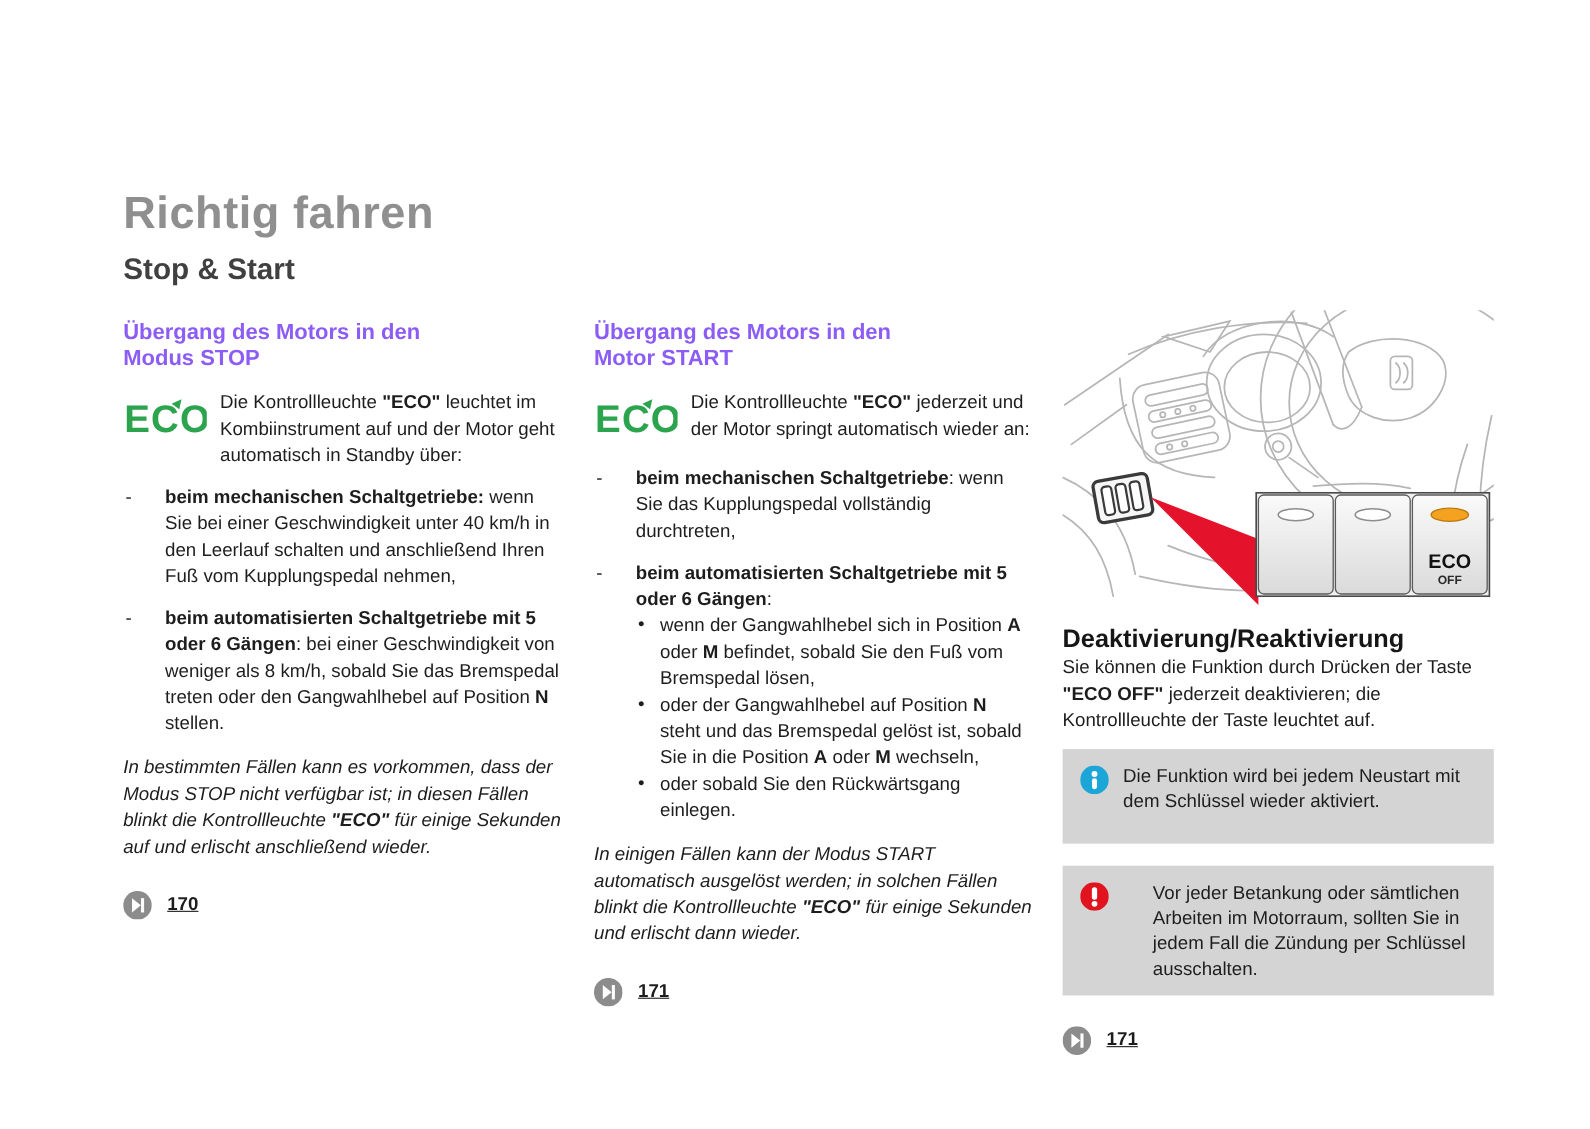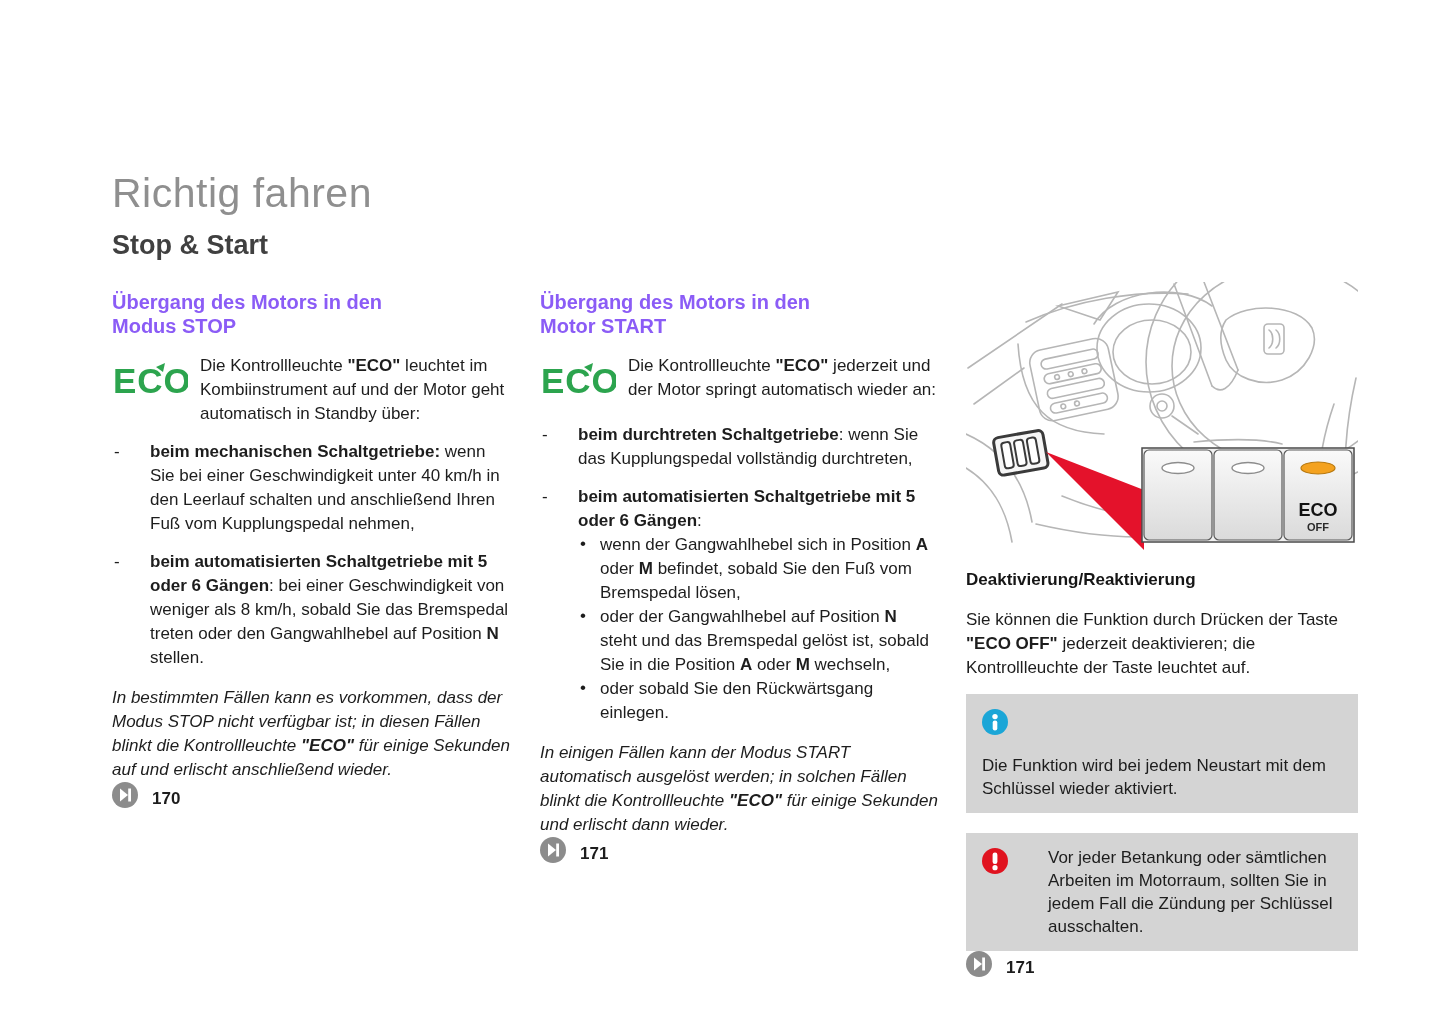--- a/index.html
+++ b/index.html
@@ -1,44 +1,44 @@
 <!DOCTYPE html>
 <html lang="de"><head>
 <meta charset="utf-8">
 <style>
   html,body{margin:0;padding:0;background:#ffffff;}
   .page{
     position:relative;width:1445px;height:1026px;background:#ffffff;overflow:hidden;
     font-family:"Liberation Sans","DejaVu Sans",sans-serif;color:#1d1d1d;
   }
-  .page-title{position:absolute;left:112px;top:170px;font-size:41px;font-weight:400;color:#8f8f8f;letter-spacing:.5px;margin:0;}
+  .page-title{position:absolute;left:112px;top:170px;font-size:41px;font-weight:700;color:#8f8f8f;letter-spacing:.5px;margin:0;}
   .section-title{position:absolute;left:112px;top:230px;font-size:27px;font-weight:700;color:#404040;margin:0;}
   .col{position:absolute;top:290px;font-size:17px;line-height:24px;}
   .col1{left:112px;width:398px;}
   .col2{left:540px;width:398px;}
   .col3{left:966px;top:282px;width:392px;}
   .colhead{font-size:20px;line-height:24px;font-weight:700;color:#8b5cf6;margin:0 0 16px 0;}
   .ecorow{display:flex;align-items:flex-start;margin:0 0 10px 0;}
   .ecorow .logo{flex:0 0 88px;padding-top:4px;}
   .ecorow p{margin:0;flex:1;}
   .ditem{position:relative;padding-left:38px;margin:14px 0 0 0;}
   .ditem .marker{position:absolute;left:2px;top:0;}
   .ditem p{margin:0;}
   .bullets{margin:0;padding:0;list-style:none;}
   .bullets .brow{position:relative;padding-left:22px;}
   .bullets .bmark{position:absolute;left:2px;top:-1px;}
   .note{margin:16px 0 0 0;font-style:italic;}
-  .pageref{display:flex;align-items:center;gap:14px;margin-top:0;}
+  .pageref{display:flex;align-items:flex-start;gap:14px;margin-top:28px;text-decoration:underline;}
   .pageref .num{font-weight:700;font-size:17px;}
-  .dr-head{font-size:17px;font-weight:700;color:#161616;margin:14px 0 16px 0;}
+  .dr-head{font-size:23px;font-weight:700;color:#161616;margin:14px 0 3px 0;}
   .dr-para{margin:0;}
   .gbox{background:#d4d4d4;display:flex;align-items:flex-start;gap:13px;padding:13px 14px 13px 16px;margin-top:14px;line-height:23px;}
   .gbox p{margin:0;flex:1;}
   .gbox .bicon{flex:0 0 26px;padding-top:2px;}
-  .gbox.infobox{min-height:60px;flex-direction:column;}
+  .gbox.infobox{min-height:60px;}
   .gbox.warnbox{margin-top:20px;gap:40px;}
   .illus{display:block;}
   svg text{font-family:"Liberation Sans","DejaVu Sans",sans-serif;}
 </style>
 </head>
 <body>
 
 <div class="page">
 
   <h1 class="page-title">Richtig fahren</h1>
@@ -88,21 +88,21 @@
       <span class="logo">
         <svg width="76" height="44" viewBox="0 0 76 44">
           <text x="1" y="35" font-size="35" font-weight="bold" fill="#2ca44e" letter-spacing="1">ECO</text>
           <path d="M44,9 l9,-4 -2,9 z" fill="#2ca44e"></path>
         </svg>
       </span>
       <p><span>Die Kontrollleuchte </span><b>"ECO"</b><span> jederzeit und der Motor springt automatisch wieder an:</span></p>
     </div>
     <div class="ditem">
       <span class="marker">-</span>
-      <p><b>beim durchtreten Schaltgetriebe</b><span>: wenn Sie das Kupplungspedal vollständig durchtreten,</span></p>
+      <p><b>beim mechanischen Schaltgetriebe</b><span>: wenn Sie das Kupplungspedal vollständig durchtreten,</span></p>
     </div>
     <div class="ditem">
       <span class="marker">-</span>
       <p><b>beim automatisierten Schaltgetriebe mit 5 oder 6 Gängen</b><span>:</span></p>
       <div class="bullets">
         <div class="brow">
           <span class="bmark">•</span>
           <p><span>wenn der Gangwahlhebel sich in Position </span><b>A</b><span> oder </span><b>M</b><span> befindet, sobald Sie den Fuß vom Bremspedal lösen,</span></p>
         </div>
         <div class="brow">

